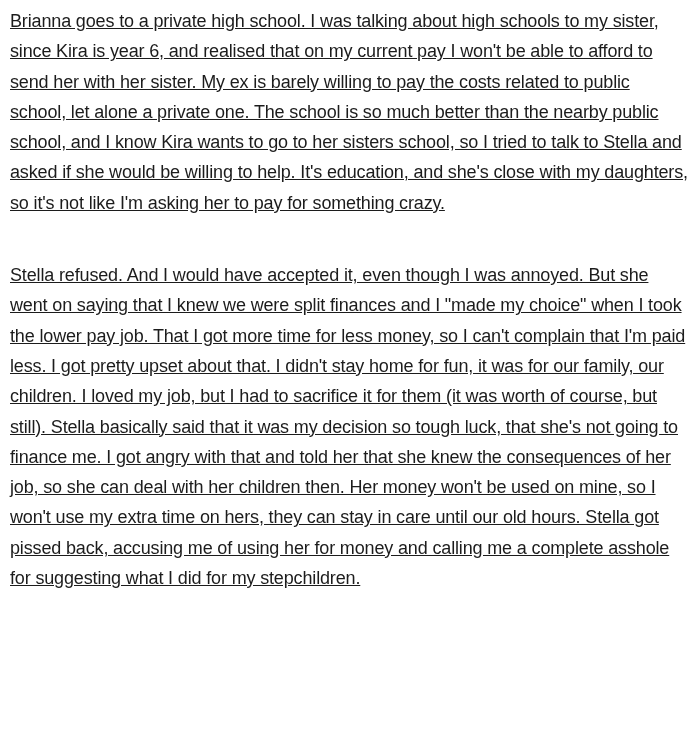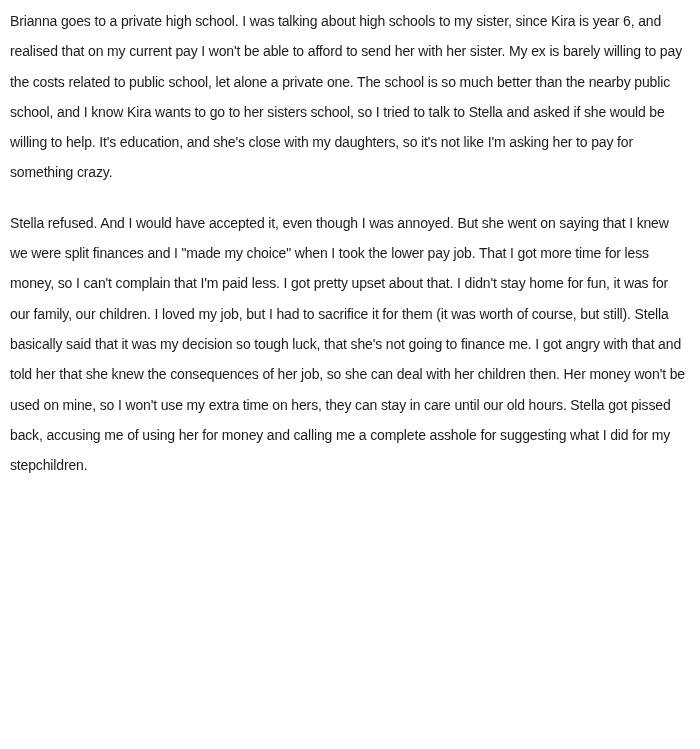--- a/index.html
+++ b/index.html
@@ -6,26 +6,27 @@
     body {
       width: 700px; height: 749px; overflow: hidden;
       font-family: "Liberation Sans", sans-serif;
       color: #1c1c1c;
     }
     .post {
       padding: 6px 10px 0 10px;
     }
     .para {
       margin: 0;
-      font-size: 14px;
+      font-size: 18px;
       line-height: 30.3px;
       letter-spacing: -0.15px;
       word-spacing: 0px;
+      text-decoration: underline;
     }
-    .para + .para { margin-top: 20px; }
+    .para + .para { margin-top: 42px; }
   </style>
 </head>
 <body>
 
 <div class="post">
   <p class="para">Brianna goes to a private high school. I was talking about high schools to my sister, since Kira is year 6, and realised that on my current pay I won't be able to afford to send her with her sister. My ex is barely willing to pay the costs related to public school, let alone a private one. The school is so much better than the nearby public school, and I know Kira wants to go to her sisters school, so I tried to talk to Stella and asked if she would be willing to help. It's education, and she's close with my daughters, so it's not like I'm asking her to pay for something crazy.</p>
   <p class="para">Stella refused. And I would have accepted it, even though I was annoyed. But she went on saying that I knew we were split finances and I "made my choice" when I took the lower pay job. That I got more time for less money, so I can't complain that I'm paid less. I got pretty upset about that. I didn't stay home for fun, it was for our family, our children. I loved my job, but I had to sacrifice it for them (it was worth of course, but still). Stella basically said that it was my decision so tough luck, that she's not going to finance me. I got angry with that and told her that she knew the consequences of her job, so she can deal with her children then. Her money won't be used on mine, so I won't use my extra time on hers, they can stay in care until our old hours. Stella got pissed back, accusing me of using her for money and calling me a complete asshole for suggesting what I did for my stepchildren.</p>
 </div>
 
 </body></html>

